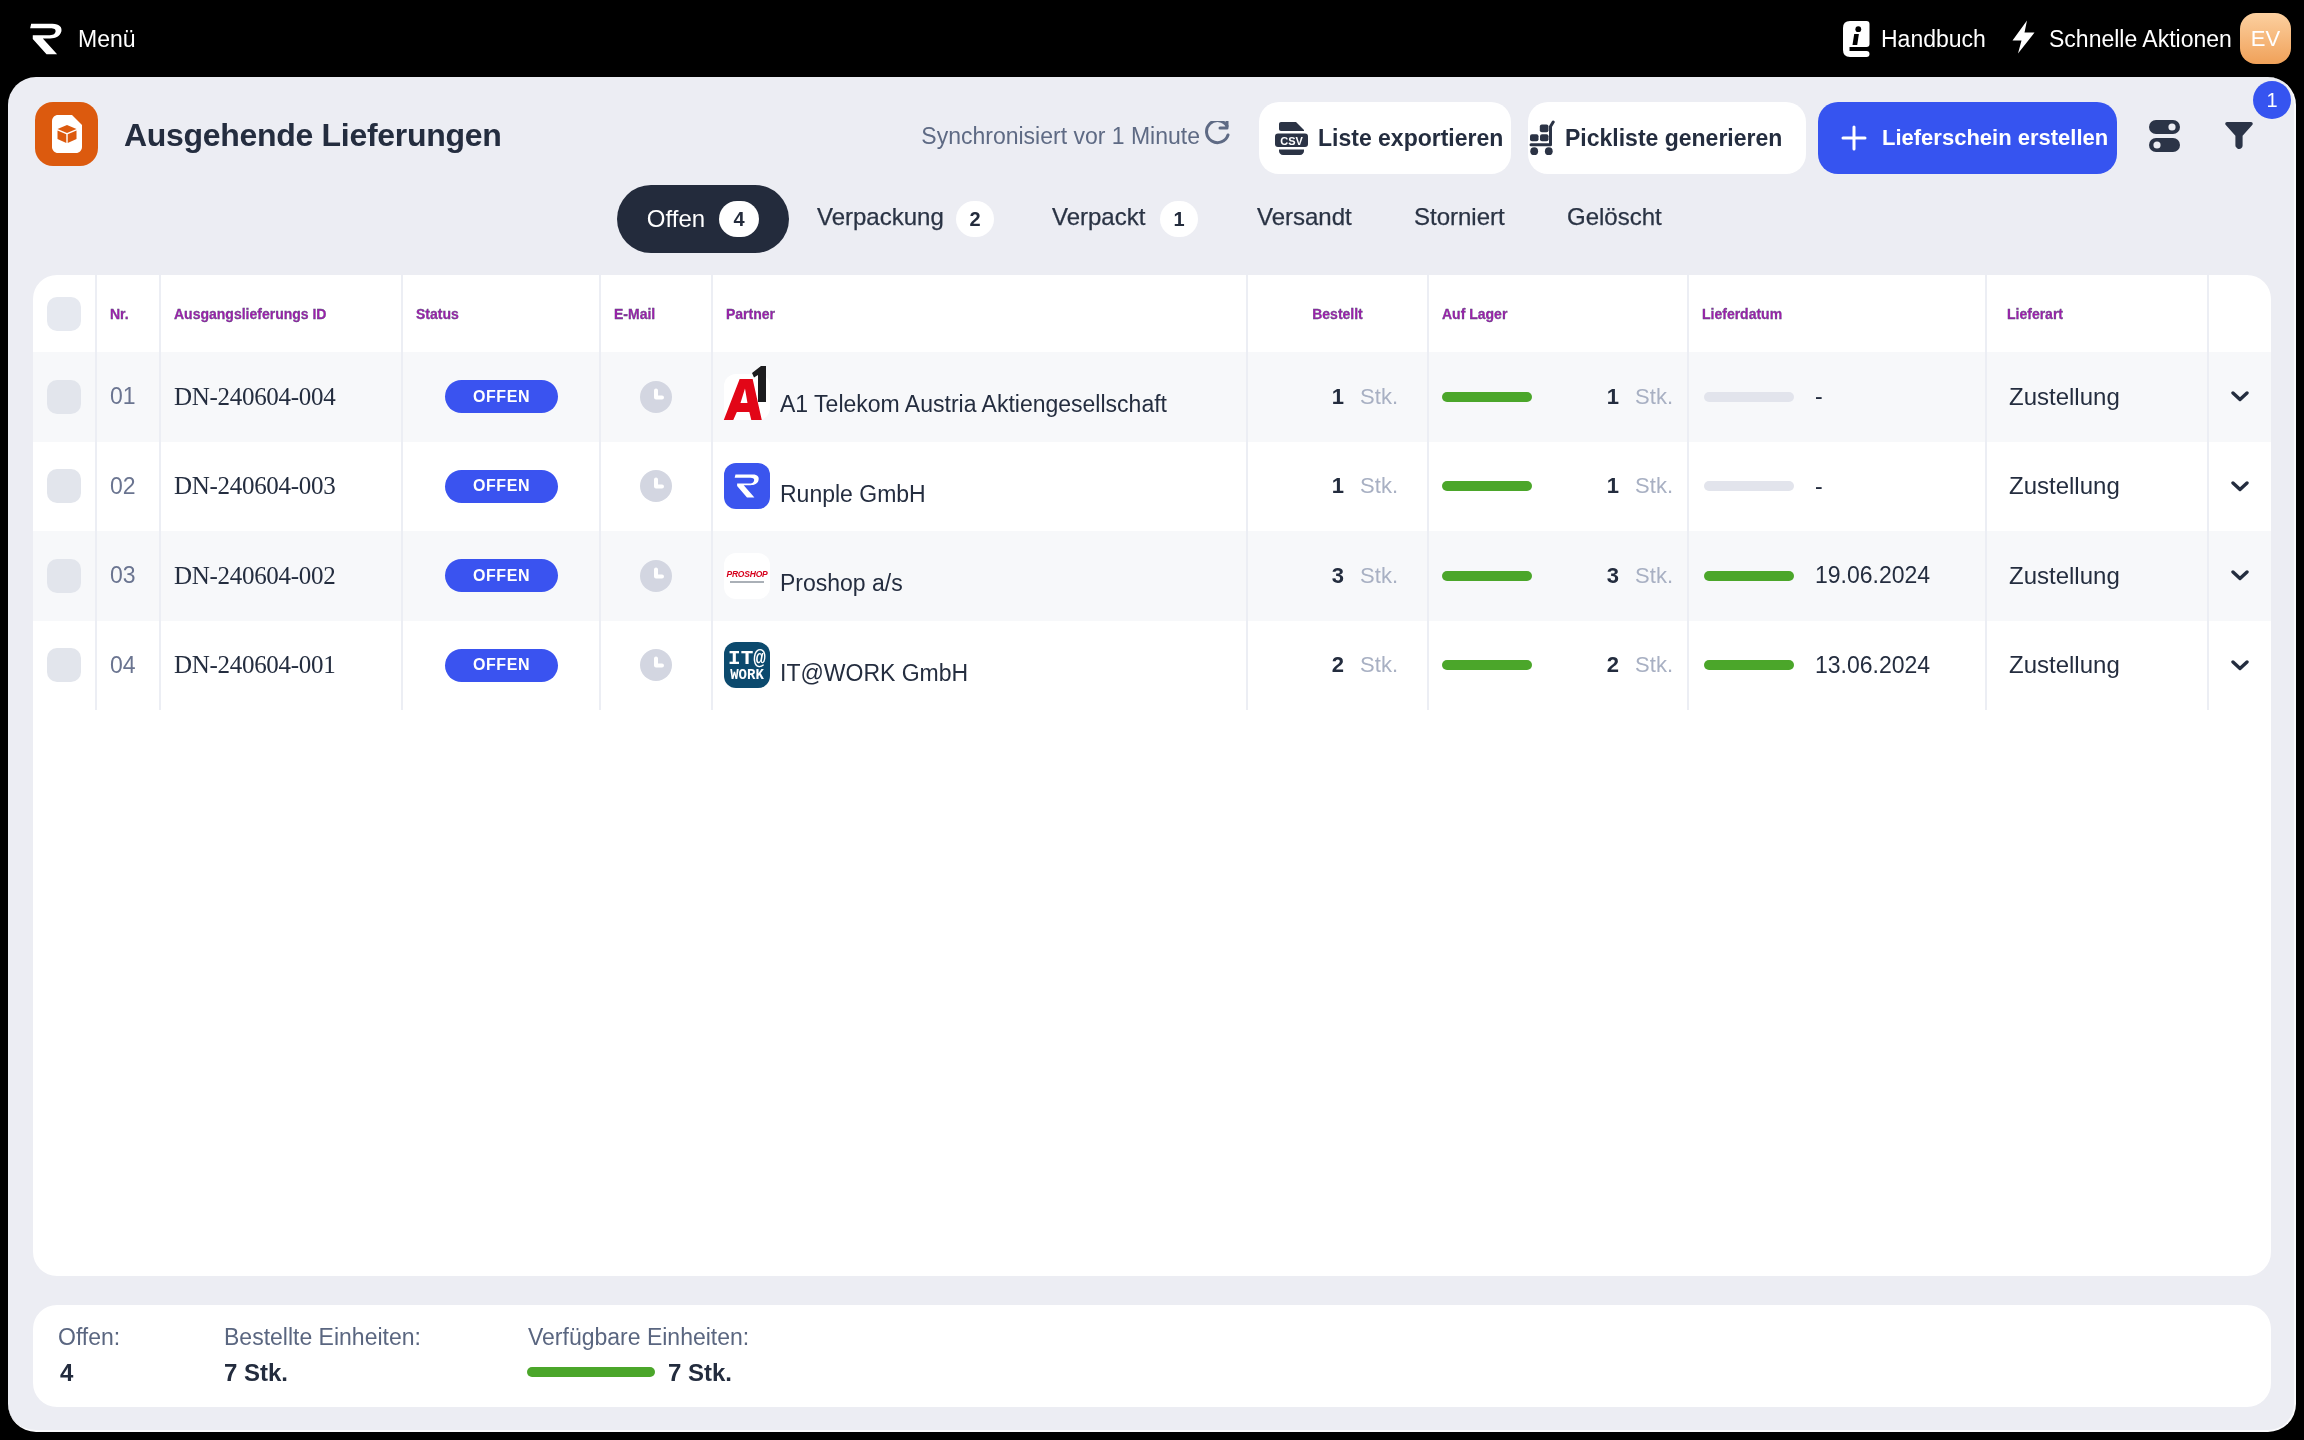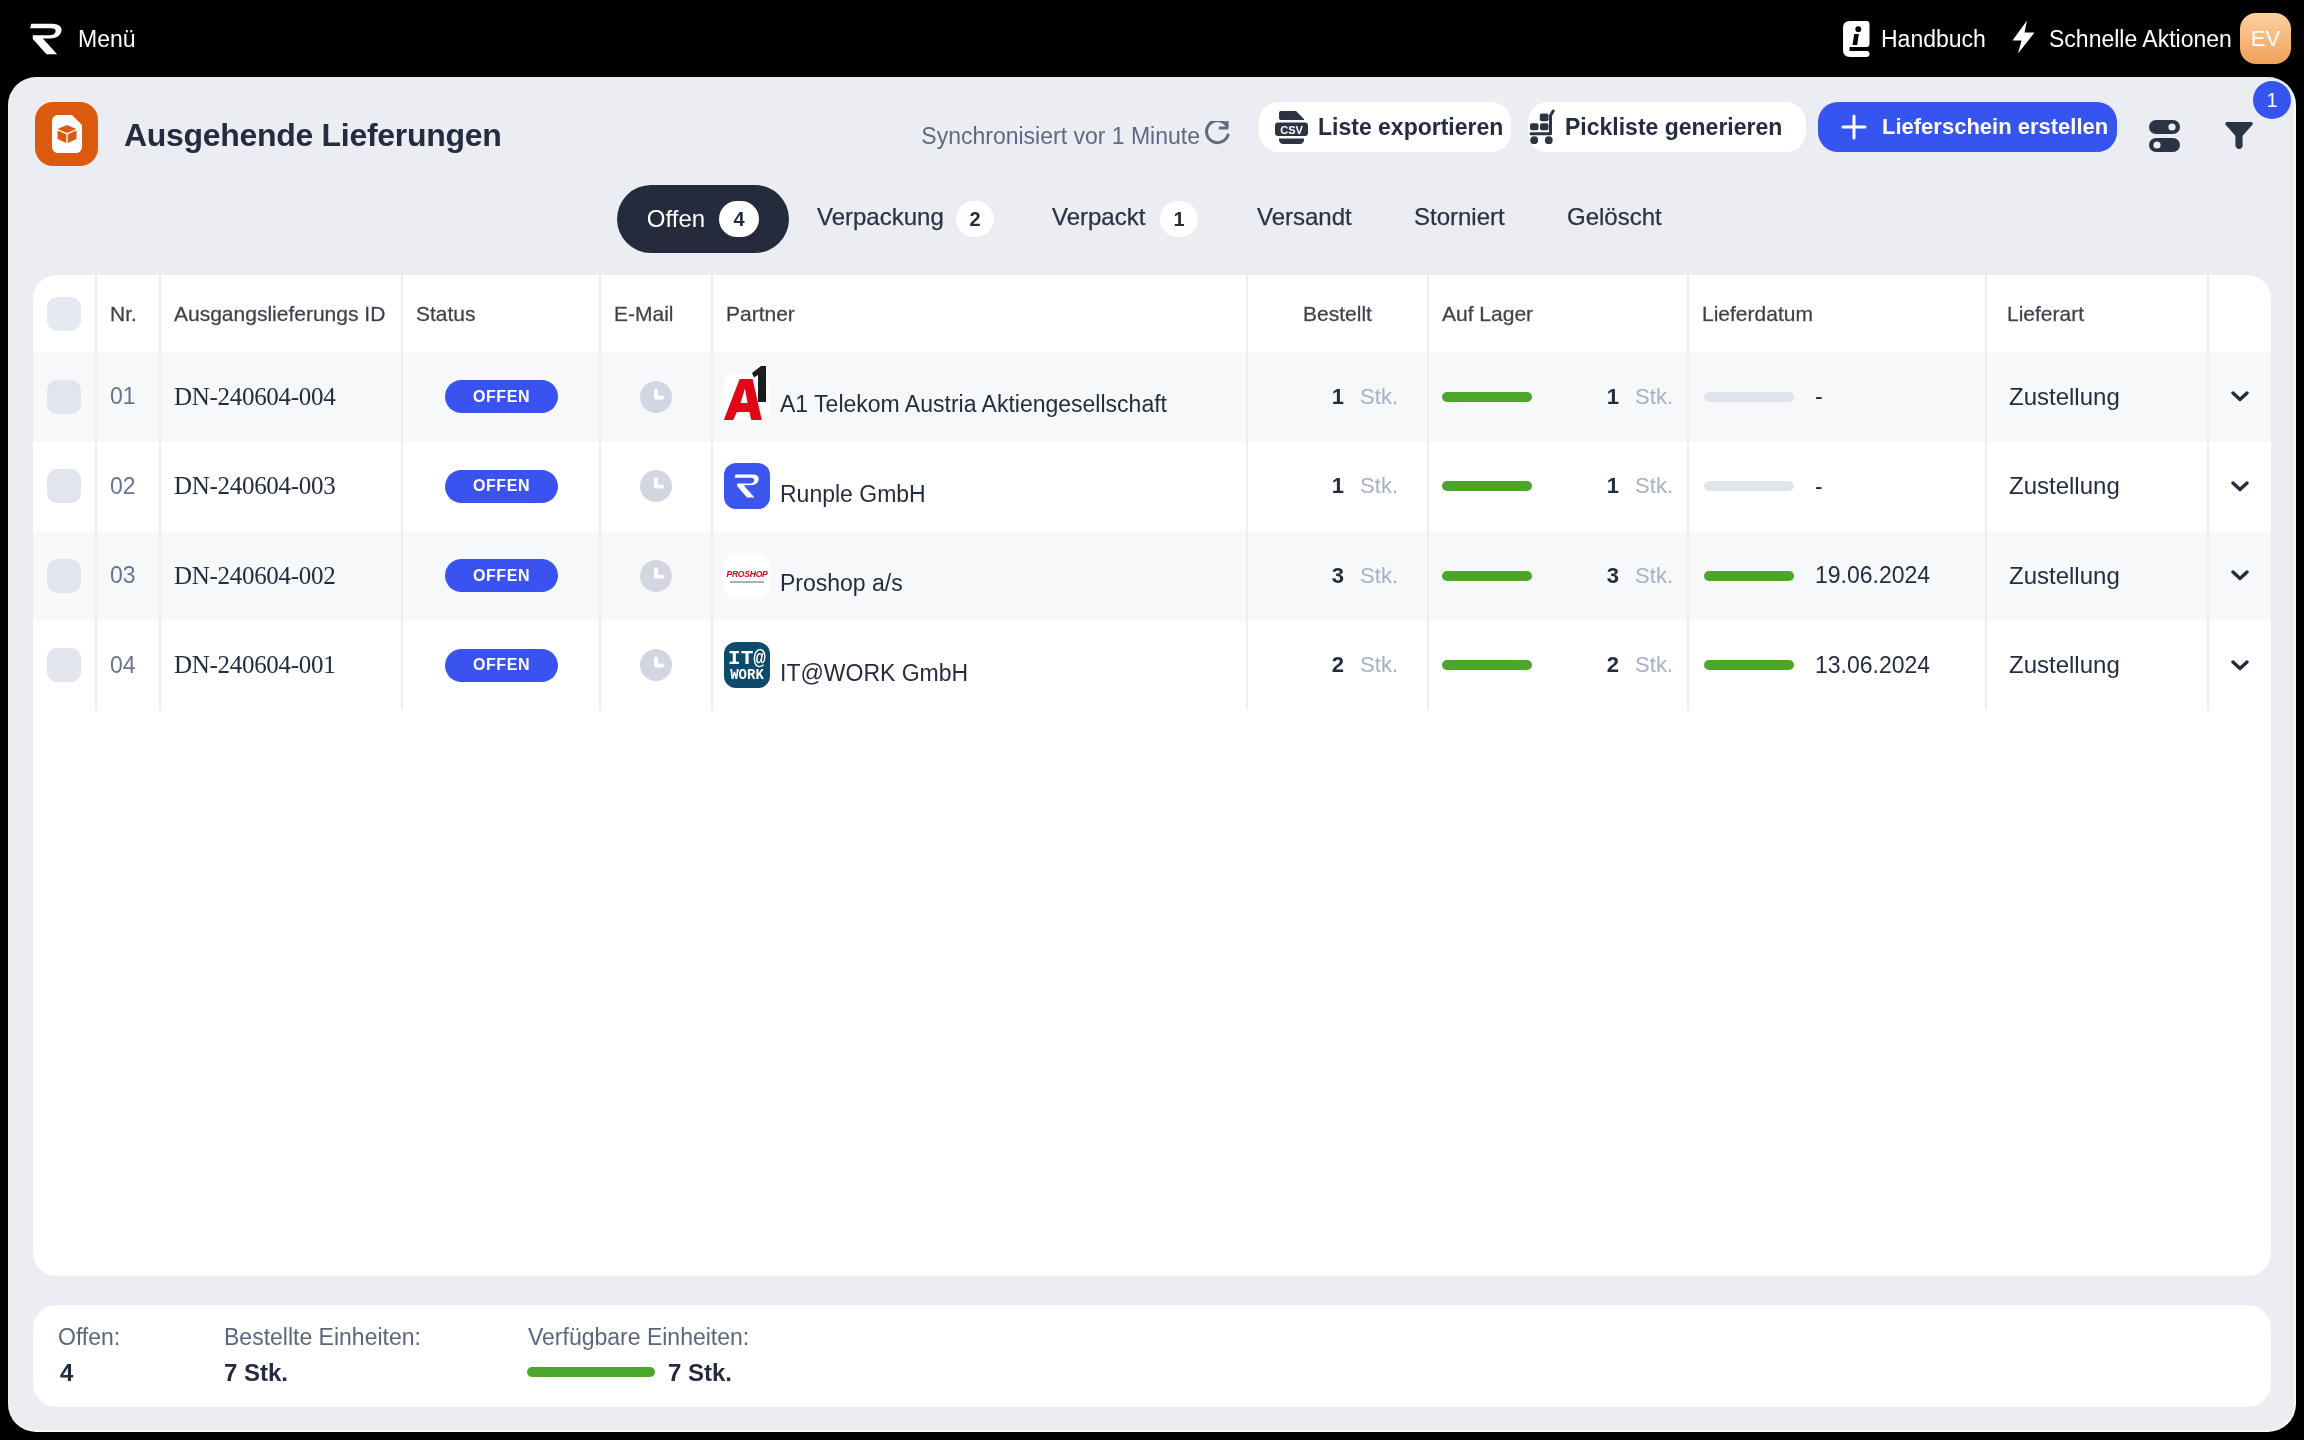--- a/index.html
+++ b/index.html
@@ -16,21 +16,21 @@
     color:#fff; font-size:22px; display:flex; align-items:center; justify-content:center; }
 
   
   .panel { left:8px; top:77px; width:2288px; height:1355px; background:#ecedf3; border-radius:28px; border-right:2px solid #fafafc; border-bottom:2px solid #fafafc; }
 
   
   .h-icon { left:35px; top:102px; width:63px; height:64px; border-radius:18px; background:#dc5a0e;
     display:flex; align-items:center; justify-content:center; }
   .title { left:124px; top:117px; font-size:32px; font-weight:bold; color:#242d3f; letter-spacing:-0.3px; }
   .sync { top:123px; left:908px; width:292px; font-size:23px; color:#5e6a84; text-align:right; }
-  .btn { top:102px; height:50px; border-radius:20px; display:flex; align-items:center; font-size:23px; font-weight:bold; color:#242d3f; white-space:nowrap; }
+  .btn { top:102px; height:72px; border-radius:20px; display:flex; align-items:center; font-size:23px; font-weight:bold; color:#242d3f; white-space:nowrap; }
   .btn-white { background:#fff; }
   .btn1 { left:1259px; width:252px; padding-left:16px; }
   .btn2 { left:1528px; width:278px; padding-left:0; }
   .btn3 { left:1818px; width:299px; background:#3654f0; color:#fff; padding-left:22px; font-size:22px; }
   .icon-gap { margin-left:10px; }
 
   
   .tab-pill { left:617px; top:185px; width:172px; height:68px; border-radius:34px; background:#232b3c;
     display:flex; align-items:center; justify-content:center; color:#fff; font-size:24px; }
   .tab-badge-on { width:40px; height:36px; border-radius:18px; background:#fff; color:#232b3c;
@@ -40,21 +40,21 @@
     display:flex; align-items:center; justify-content:center; font-size:20px; font-weight:bold; }
 
   
   .table { left:33px; top:275px; width:2238px; height:1001px; background:#fff; border-radius:24px; overflow:hidden; }
   .trow { display:grid; grid-template-columns:62px 64px 242px 198px 112px 535px 181px 260px 298px 222px 64px; }
   .thead { height:77px; }
   .tr { height:89.5px; }
   .tr-odd { background:#f7f8fa; }
   .cell { border-left:2px solid #eceef4; display:flex; align-items:center; padding-left:13px; }
   .cell:first-child { border-left:none; }
-  .thead .cell { color:#404040; font-size:21px; font-weight:400; -webkit-text-stroke:0.3px #4a5670; }
+  .thead .cell { color:#a21caf; font-size:14px; font-weight:700; -webkit-text-stroke:0.3px #4a5670; }
   .c-center { justify-content:center; padding-left:0; }
   .c-right { justify-content:flex-end; padding-left:0; }
   .checkbox { width:34px; height:34px; border-radius:10px; background:#e2e5ec; margin:0 auto; }
   .nr { color:#6a7490; font-size:23px; }
   .dn { color:#242d3f; font-size:25px; font-weight:500; letter-spacing:-0.3px;font-family:Liberation Serif, serif; }
   .pill { width:113px; height:33px; border-radius:17px; background:#3a53f0; color:#fff;
     font-size:16px; font-weight:bold; letter-spacing:0.6px; display:flex; align-items:center; justify-content:center; }
   .clockc { width:32px; height:32px; border-radius:50%; background:#d3d6e1; display:flex; align-items:center; justify-content:center; }
   .logo { width:46px; height:46px; border-radius:12px; margin-right:10px; flex:none; }
   .pname { color:#242d3f; font-size:23px;margin-top:16px; }

